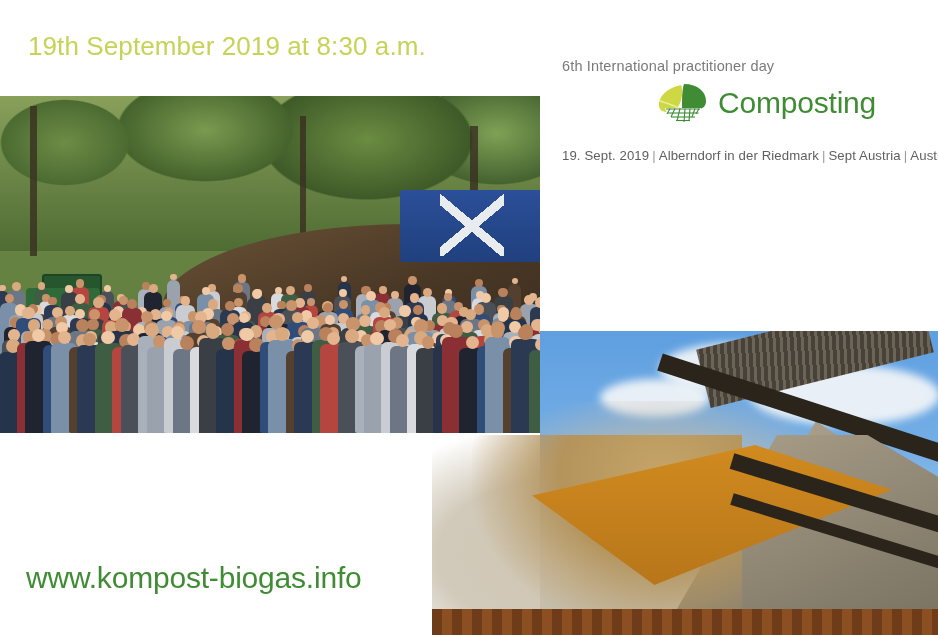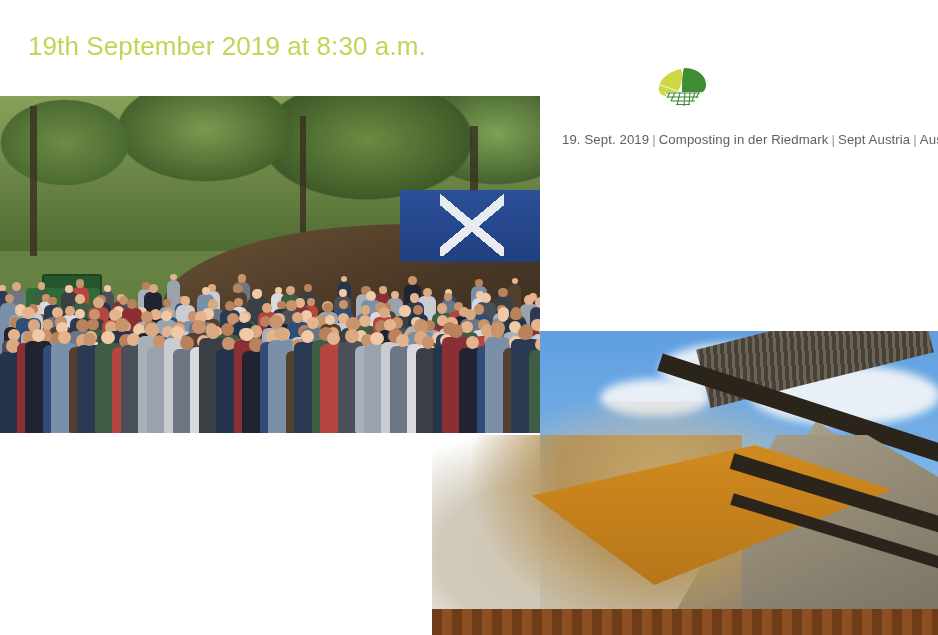--- a/index.html
+++ b/index.html
@@ -864,20 +864,21 @@
     <div class="dust" style="left:0;top:0;width:330px;height:200px;"></div>
     <div class="pile-big" style="left:230px;top:-40px;width:300px;height:240px;clip-path:polygon(0% 100%,46% 0%,100% 40%,100% 100%);"></div>
     <div class="compost-spray" style="left:40px;top:-30px;width:270px;height:230px;"></div>
     <div class="conveyor" style="left:100px;top:10px;width:360px;height:140px;clip-path:polygon(0% 36%,62% 0%,100% 32%,34% 100%);"></div>
     <div class="conveyor-frame" style="left:300px;top:18px;width:230px;height:16px;transform:rotate(17deg);transform-origin:left center;"></div>
     <div class="conveyor-frame" style="left:300px;top:58px;width:230px;height:12px;transform:rotate(17deg);transform-origin:left center;"></div>
     <div class="belt-bottom"></div>
   </div>
 
   <div class="event-block">
+    <div class="event-eyebrow">6th International practitioner day</div>
 
 
     <div class="brand-row">
       <svg class="brand-mark" viewBox="0 0 56 42">
         <path d="M30 2 C44 2 52 10 52 19 C52 24 49 27 44 27 L28 27 C28 16 28 8 30 2 Z" fill="#3f8c34"></path>
         <path d="M27 3 C16 5 6 12 5 21 C4 28 9 31 16 30 C23 29 27 22 28 13 C28.5 9 28 5 27 3 Z" fill="#cdd844"></path>
         <path d="M6 19 C16 22 24 25 30 29" stroke="#e8ef9a" stroke-width="1.6" fill="none"></path>
         <path d="M11 26 L47 26 C45 34 38 40 29 40 C20 40 13 34 11 26 Z" fill="#ffffff"></path>
         <g stroke="#3f8c34" stroke-width="1.1">
           <path d="M12 27 L46 27"></path>
@@ -886,19 +887,21 @@
           <path d="M22 38.5 L36 38.5"></path>
           <path d="M16 26.5 L13 32"></path>
           <path d="M21 26.5 L17 35"></path>
           <path d="M26 26.5 L23 39"></path>
           <path d="M31 26.5 L30 40"></path>
           <path d="M36 26.5 L35 39"></path>
           <path d="M41 26.5 L38 35"></path>
           <path d="M45 26.5 L42 32"></path>
         </g>
       </svg>
+      <span class="brand-word">Composting</span>
     </div>
 
-    <div class="event-place" id="event-place"><span>19. Sept. 2019</span><span class="sep">|</span><span>Composting in der Riedmark</span><span class="sep">|</span><span>Sept Austria</span><span class="sep">|</span><span>Austria</span></div>
+    <div class="event-place" id="event-place"><span>19. Sept. 2019</span><span class="sep">|</span><span>Alberndorf in der Riedmark</span><span class="sep">|</span><span>Sept Austria</span><span class="sep">|</span><span>Austria</span></div>
   </div>
 
+  <div class="site-url">www.kompost-biogas.info</div>
 
 </div>
 
 </body></html>

